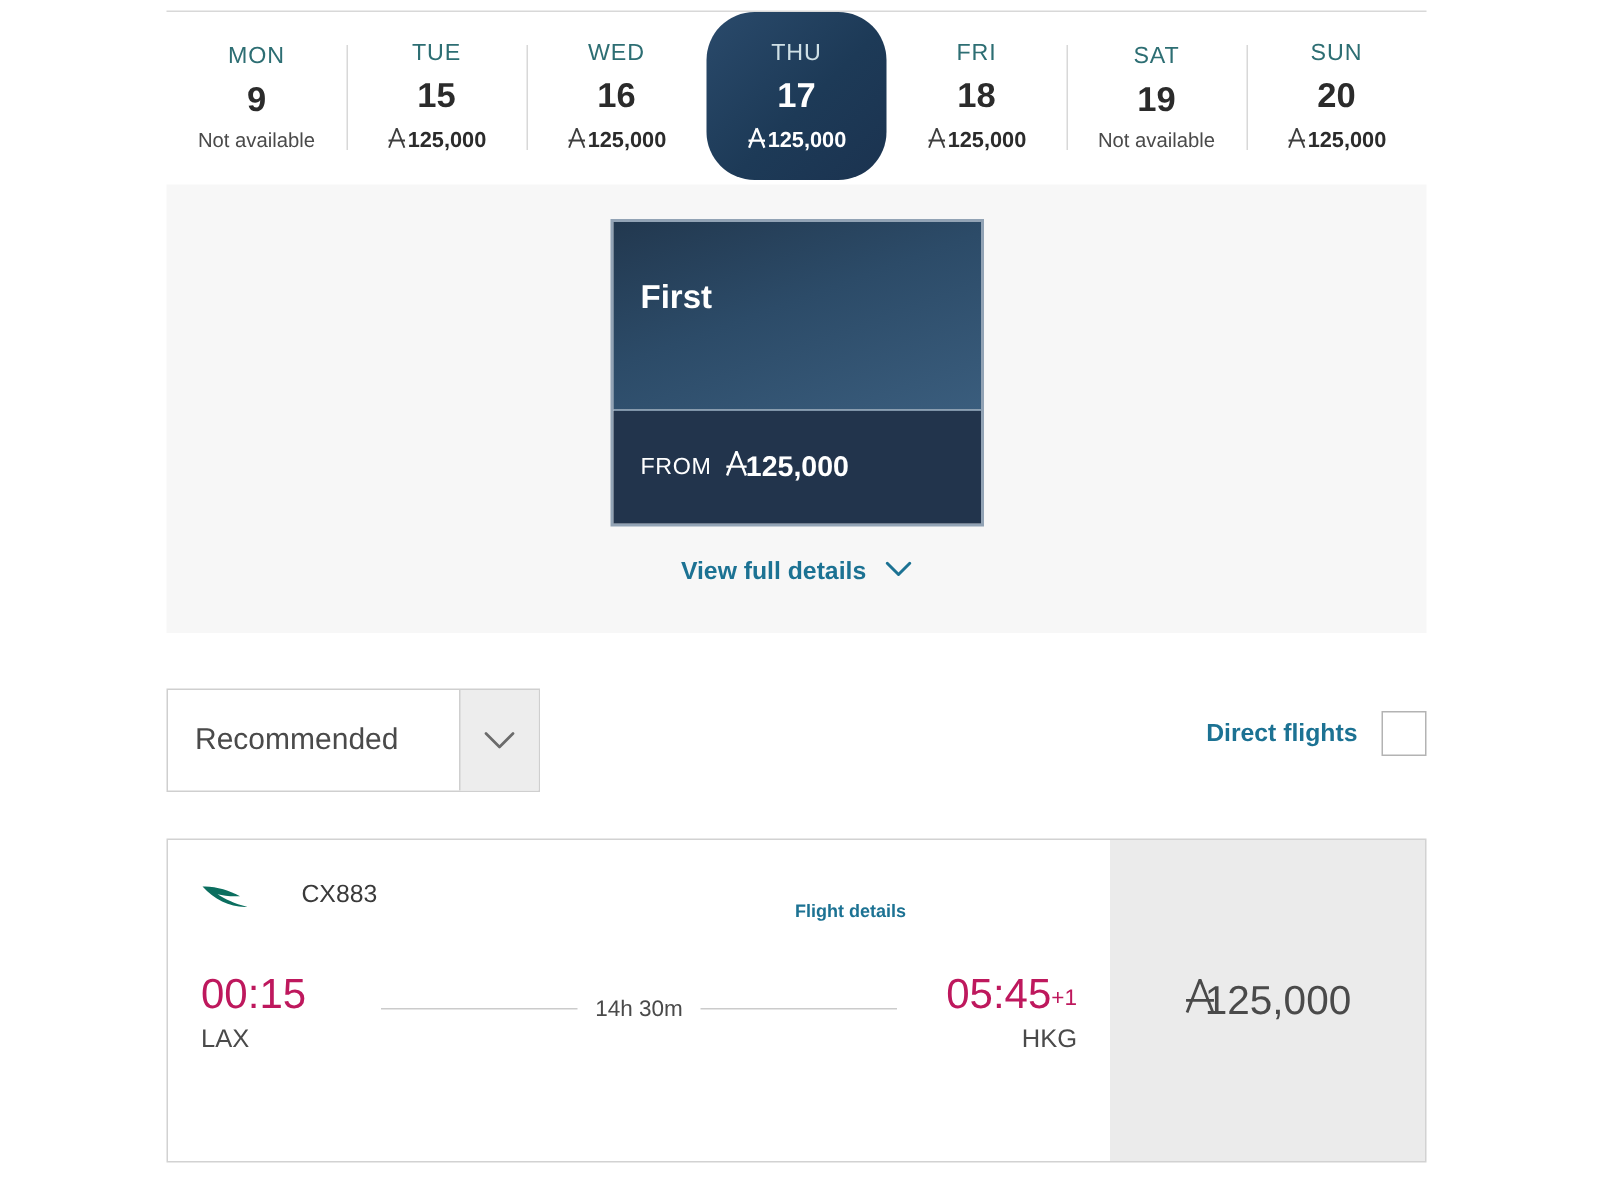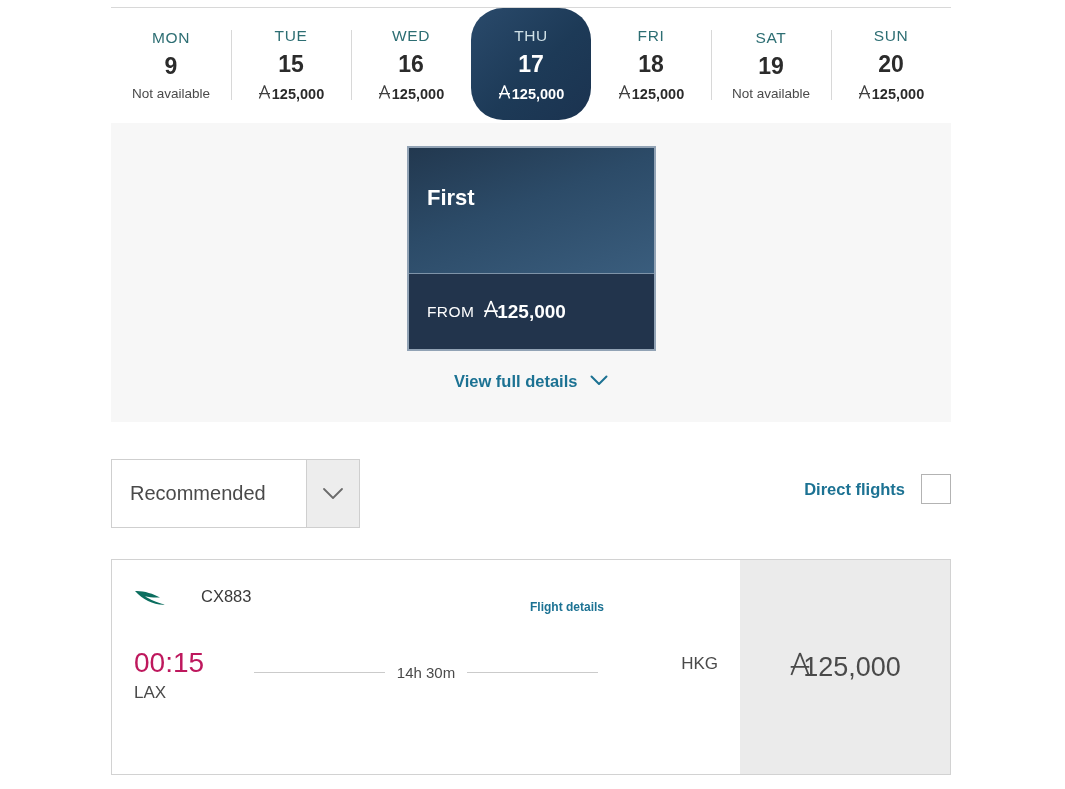--- a/index.html
+++ b/index.html
@@ -452,20 +452,21 @@
         <div class="endpoint dep">
           <div class="tm">00:15</div>
           <div class="apt">LAX</div>
         </div>
         <div class="mid">
           <div class="line"></div>
           <div class="dur">14h 30m</div>
           <div class="line"></div>
         </div>
         <div class="endpoint arr">
+          <div class="tm"><span>05:45</span><span class="plus">+1</span></div>
           <div class="apt">HKG</div>
         </div>
       </div>
 
     </div>
 
     <div class="price-panel">
       <span class="p"><span class="am"><svg width="22" height="26" viewBox="0 0 13 15">
               <path d="M6.5 1 L11.6 14 M6.5 1 L1.4 14 M1 9.2 L12 9.2" fill="none" stroke="currentColor" stroke-width="1.1"></path>
             </svg></span><span>125,000</span></span>

